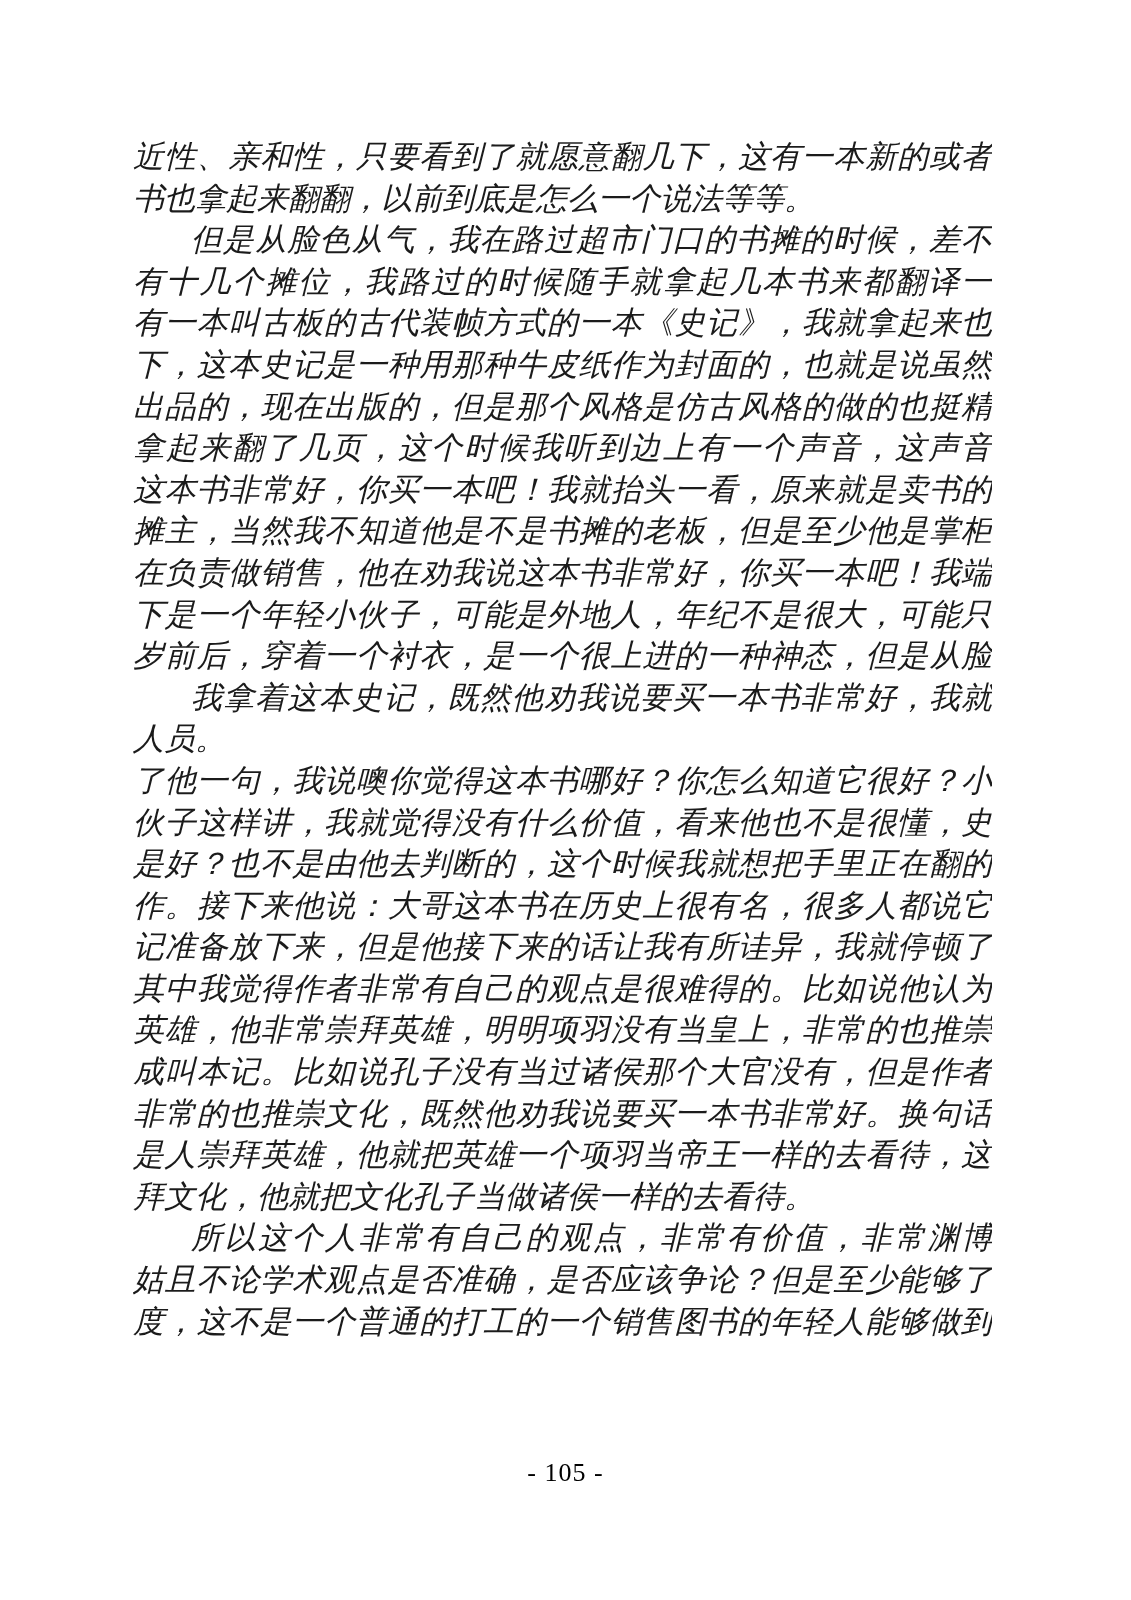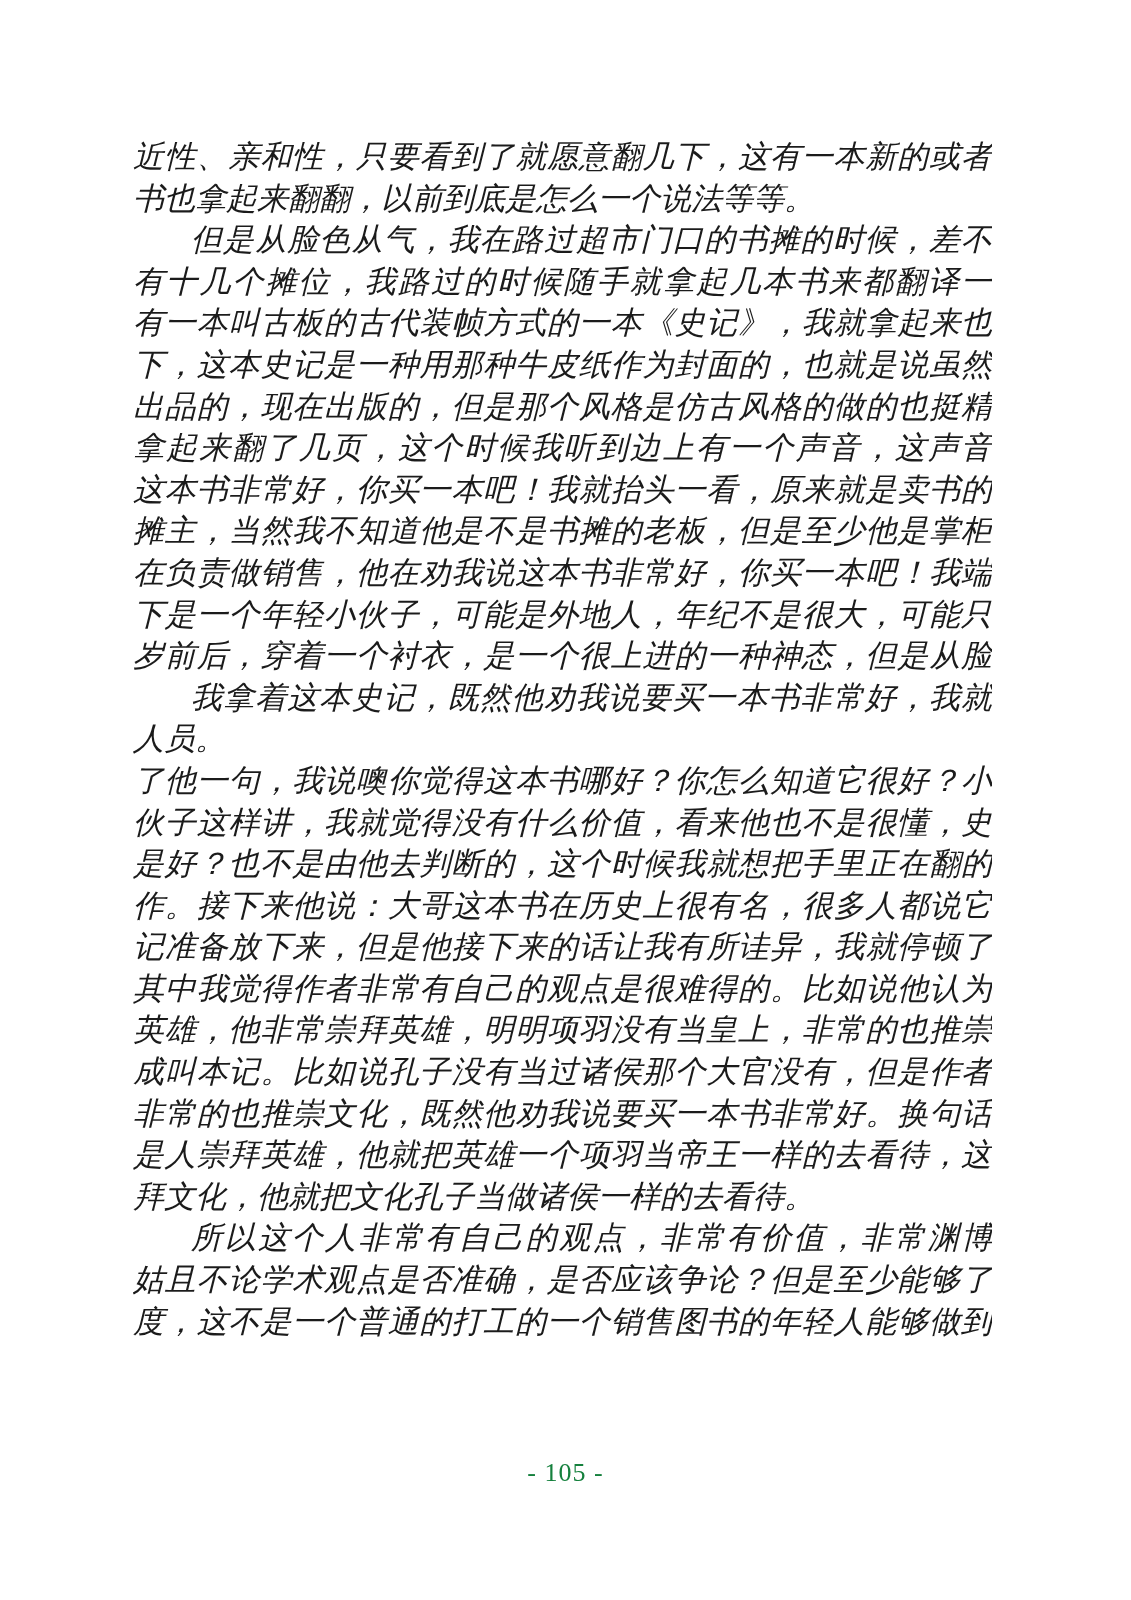--- a/index.html
+++ b/index.html
@@ -40,21 +40,21 @@
     text-align-last: left;
   }
   .footer {
     position: absolute;
     top: 1456px;
     left: 0;
     width: 100%;
     text-align: center;
     font-size: 26px;
     line-height: 34px;
-    color: #15803d;
+    color: #000000;
     letter-spacing: 1px;
   }
 </style>
 </head>
 <body>
 
 <div class="page">
   <div class="text-block">
       <div class="line">近性、亲和性，只要看到了就愿意翻几下，这有一本新的或者是一老</div>
       <div class="line para-end">书也拿起来翻翻，以前到底是怎么一个说法等等。</div>

